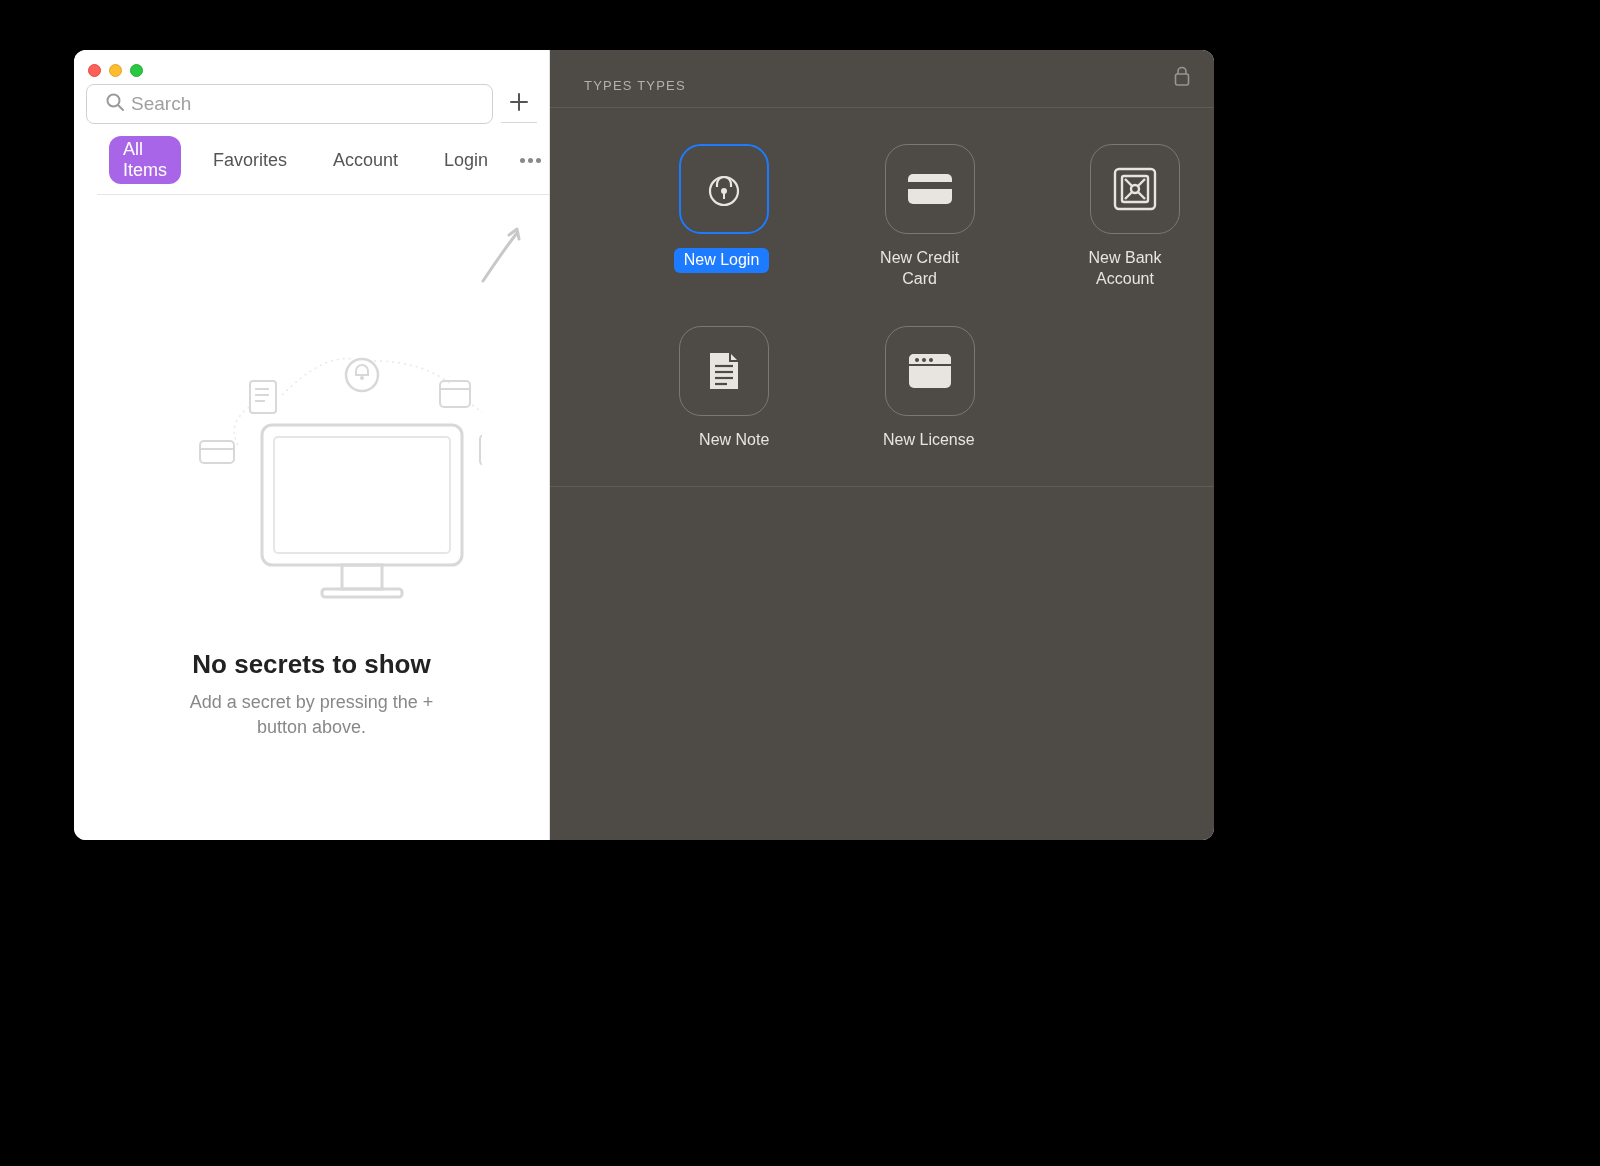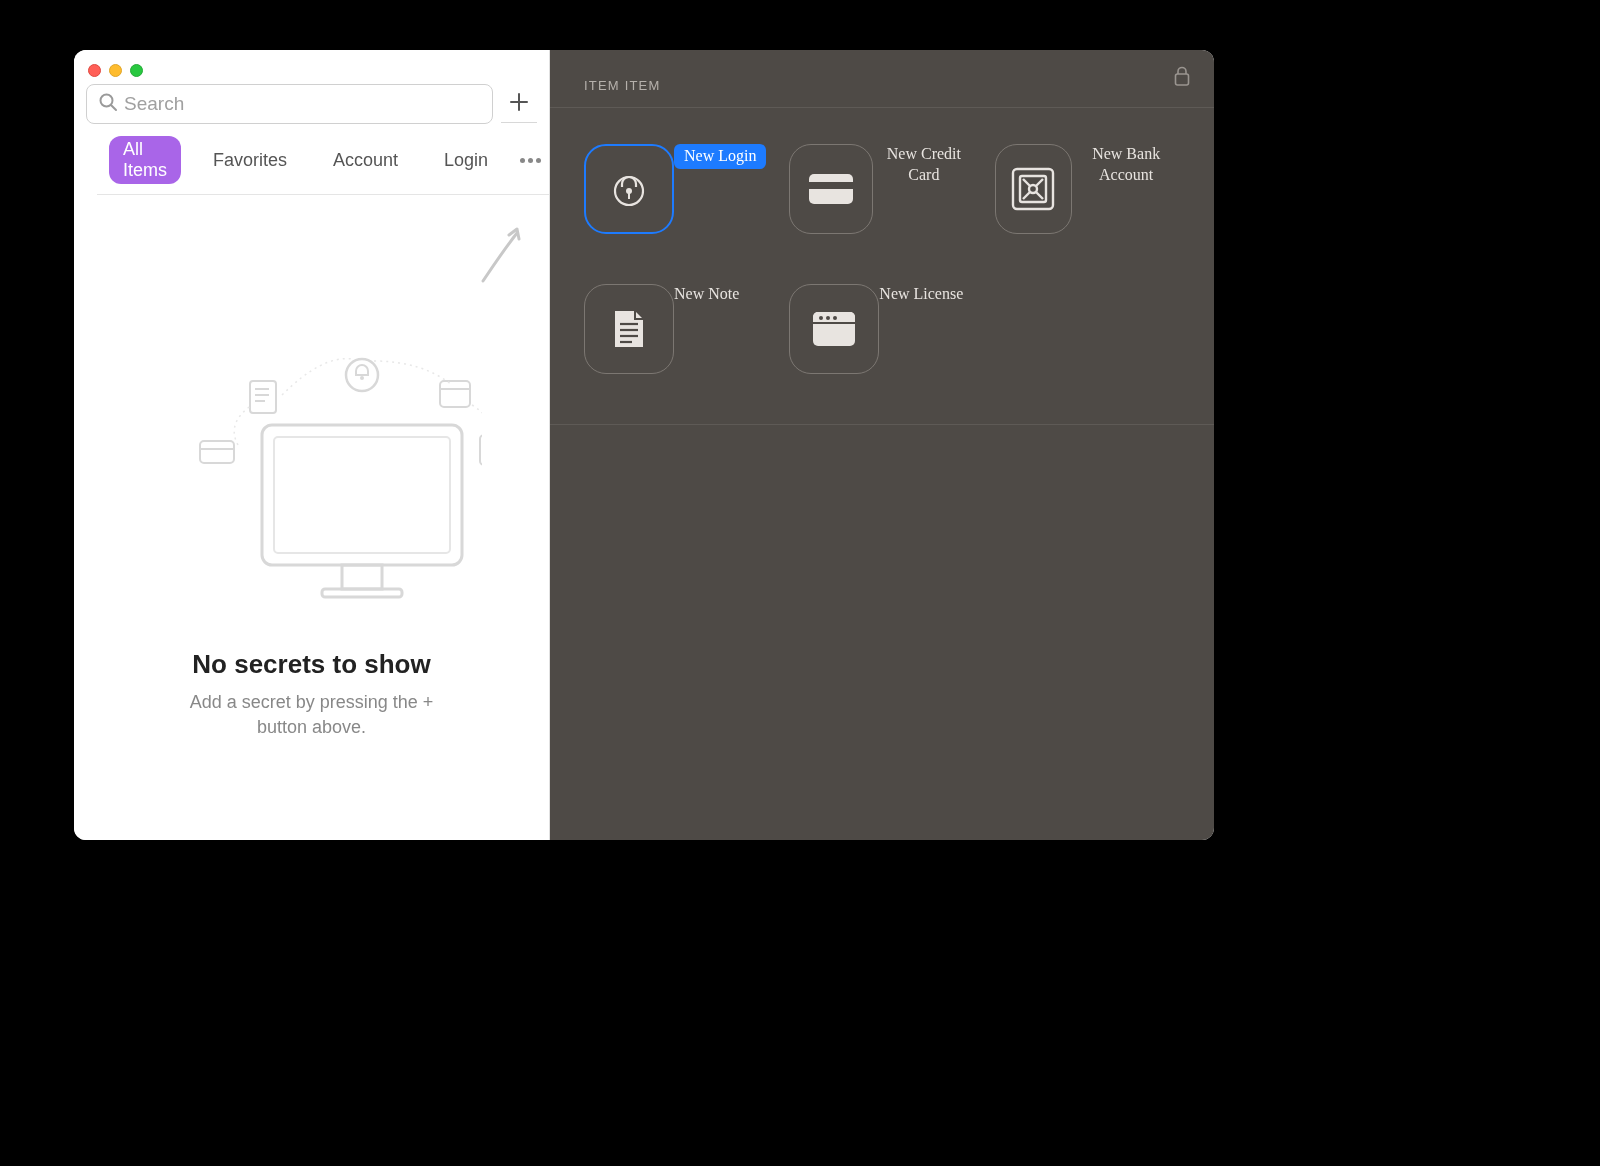--- a/index.html
+++ b/index.html
@@ -57,21 +57,21 @@
     padding: 4px 12px 6px 12px;
     gap: 8px;
   }
   .search-box {
     flex: 1;
     display: flex;
     align-items: center;
     border: 1px solid #d0d0d0;
     border-radius: 8px;
     height: 40px;
-    padding: 0 11px;
+    padding: 0 18px;
     background: #fff;
   }
   .search-box svg { margin-right: 6px; flex-shrink: 0; }
   .search-input {
     border: none;
     outline: none;
     font-size: 19px;
     color: #999;
     flex: 1;
     background: transparent;
@@ -171,24 +171,23 @@
   .grid {
     display: grid;
     grid-template-columns: repeat(3, 1fr);
     padding: 36px 34px;
     row-gap: 36px;
     column-gap: 20px;
     border-bottom: 1px solid #5e5a56;
   }
   .item-tile {
     display: flex;
-    flex-direction: row;
-    align-items: flex-start;
-    cursor: pointer;
-    font-family: Liberation Serif, serif;
+    flex-direction: column;
+    align-items: flex-end;
+    cursor: pointer;
   }
   .tile-icon {
     width: 90px;
     height: 90px;
     border-radius: 22px;
     border: 1.5px solid #7c7772;
     display: flex;
     align-items: center;
     justify-content: center;
     margin-bottom: 14px;
@@ -299,21 +298,21 @@
     </div>
   </div>
 
   <div class="right-panel">
     <span class="lock-corner">
       <svg width="16" height="20" viewBox="0 0 16 20">
         <rect x="1.5" y="8" width="13" height="11" rx="2" fill="none" stroke="#9a9590" stroke-width="1.6"></rect>
         <path d="M4 8 V5.5 a4 4 0 0 1 8 0 V8" fill="none" stroke="#9a9590" stroke-width="1.6"></path>
       </svg>
     </span>
-    <div class="section-header">ITEM ITEM</div>
+    <div class="section-header">TYPES TYPES</div>
 
     <div class="grid">
 
       <div class="item-tile">
         <div class="tile-icon selected">
           <svg width="40" height="40" viewBox="0 0 40 40">
             <circle cx="20" cy="22" r="14" fill="none" stroke="#e8e4e0" stroke-width="2.2"></circle>
             <path d="M13 18 v-3 a7 7 0 0 1 14 0 v3" fill="none" stroke="#e8e4e0" stroke-width="2.2"></path>
             <circle cx="20" cy="22" r="3" fill="#e8e4e0"></circle>
             <rect x="19" y="24" width="2" height="6" fill="#e8e4e0"></rect>

